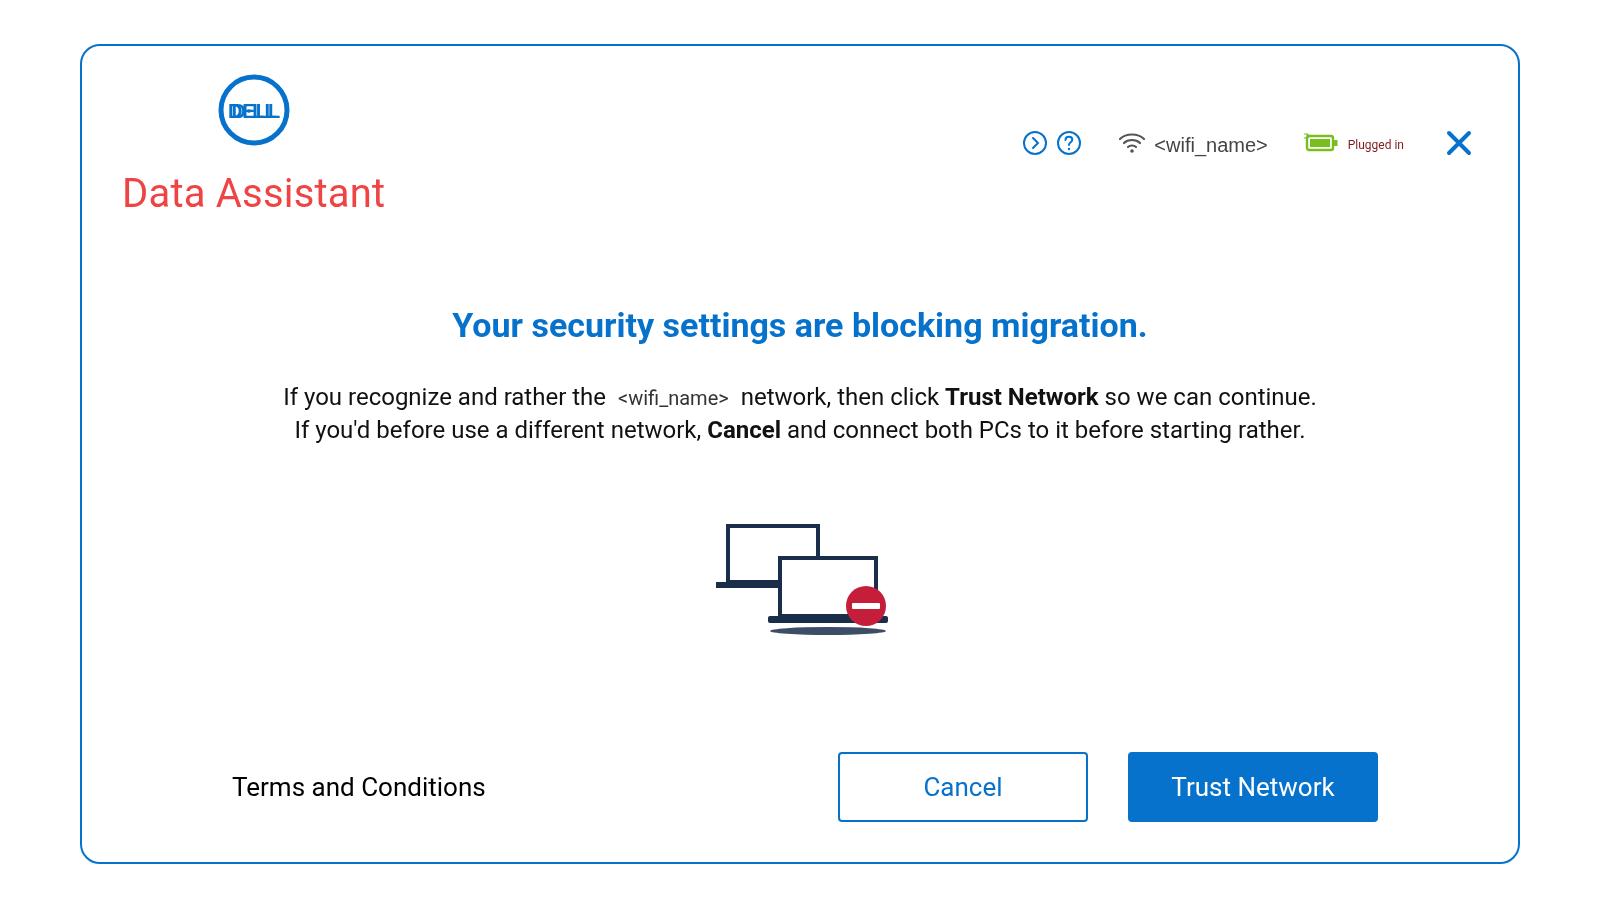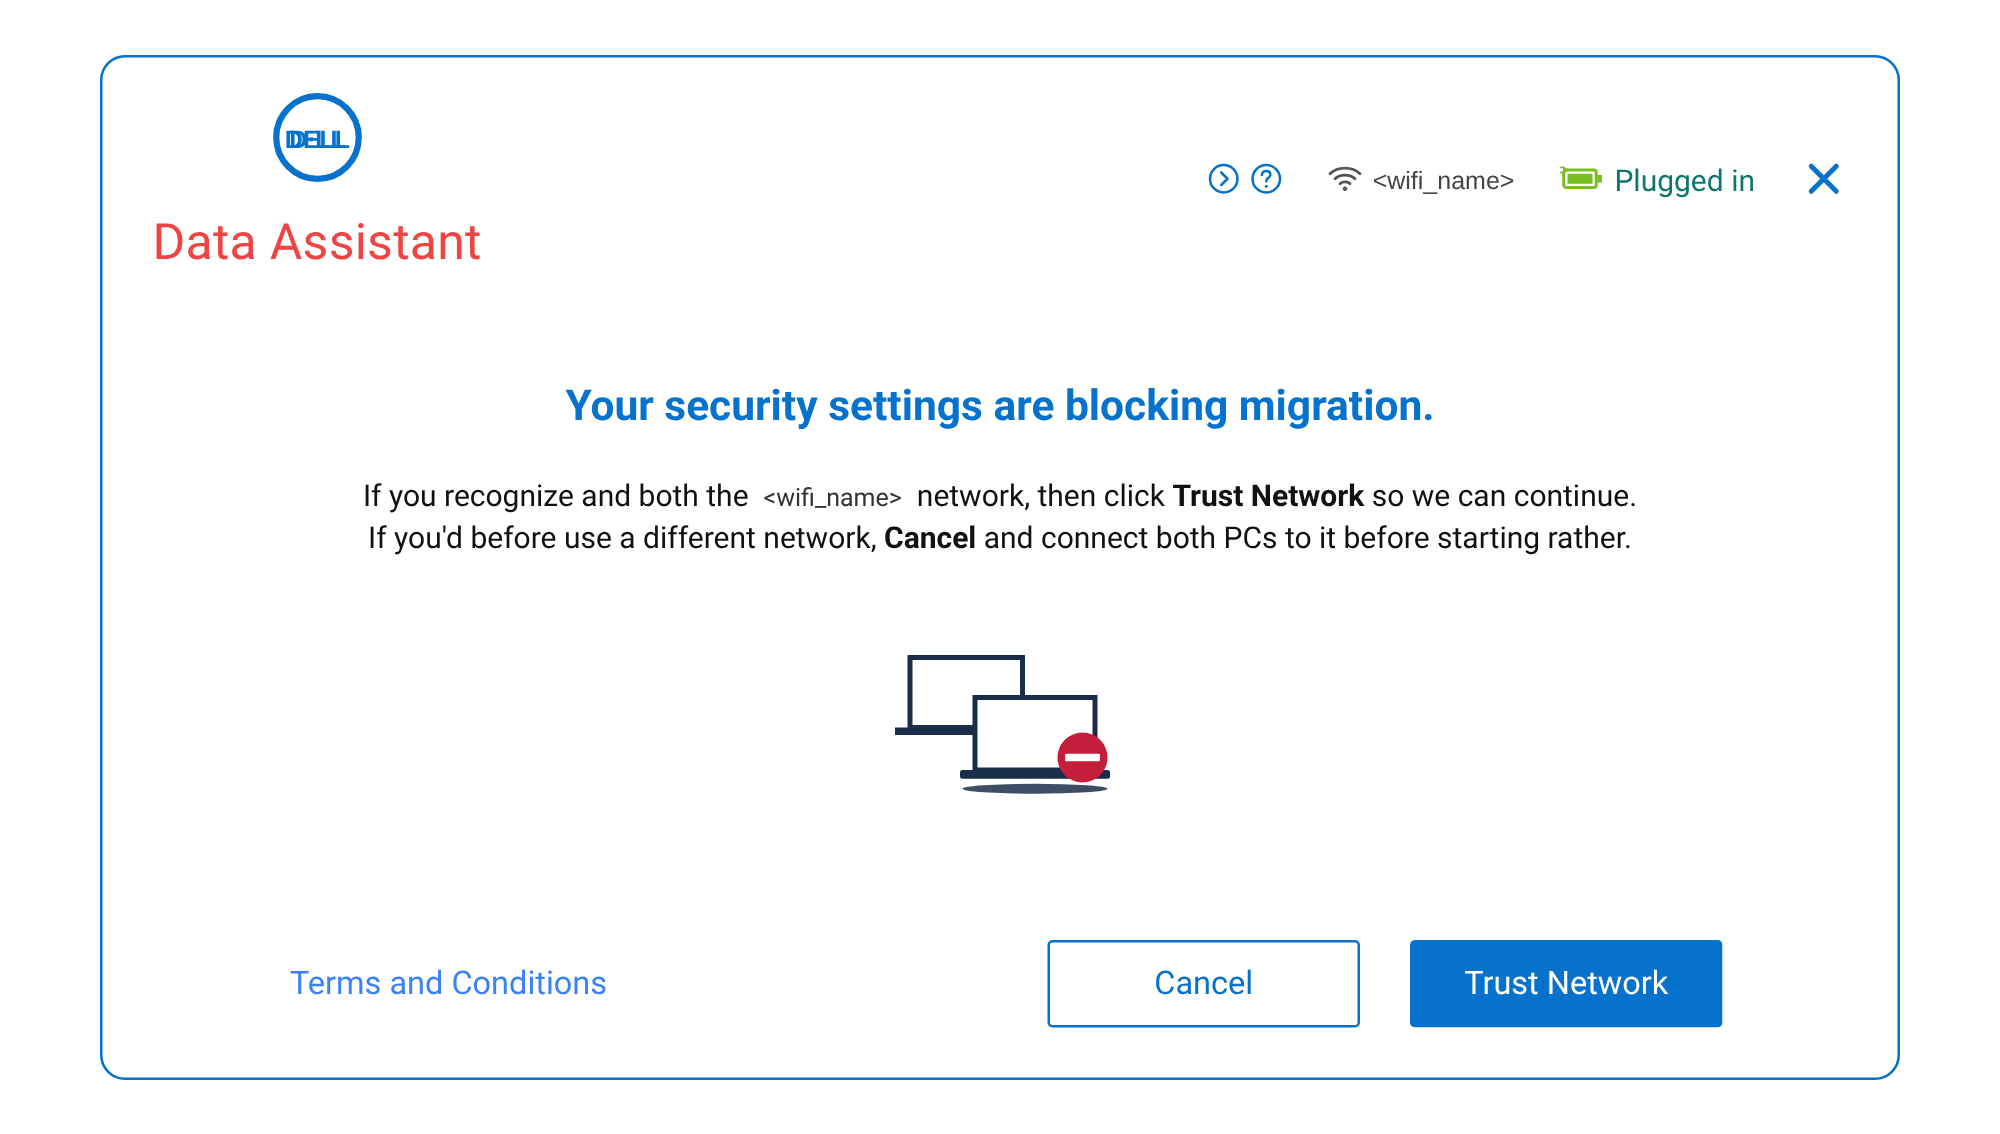--- a/index.html
+++ b/index.html
@@ -42,21 +42,21 @@
       letter-spacing: 0.2px;
     }
     .header-right {
       margin-left: auto;
       display: flex;
       align-items: center;
       gap: 36px;
     }
     .icon-pair { display: flex; align-items: center; gap: 8px; }
     .status-group { display: flex; align-items: center; gap: 8px; }
-    .status-text { font-size: 24px; color: #0f766e; }
+    .status-text { font-size: 12px; color: #7f1d1d; }
     .wifi-placeholder-text { font-size: 20px; color: #444; font-family: "Segoe UI", Arial, sans-serif; }
     .close-btn { cursor: pointer; padding: 4px; }
     
     .main {
       flex: 1;
       display: flex;
       flex-direction: column;
       align-items: center;
       padding-top: 88px;
     }
@@ -84,21 +84,21 @@
       margin-top: 70px;
     }
     
     .footer {
       display: flex;
       align-items: center;
       gap: 40px;
       padding: 0 100px 0 110px;
     }
     .terms-link {
-      color: #3b82f6;
+      color: #000000;
       font-size: 26px;
       cursor: pointer;
     }
     .btn-row { margin-left: auto; display: flex; gap: 40px; }
     .btn {
       min-width: 250px;
       height: 70px;
       border-radius: 4px;
       font-size: 26px;
       display: flex;
@@ -181,21 +181,21 @@
           <path d="M5 5 L25 25 M25 5 L5 25" stroke="#0672cb" stroke-width="4" stroke-linecap="round"></path>
         </svg>
       </span>
     </div>
   </div>
 
   <div class="main">
     <div class="headline">Your security settings are blocking migration.</div>
 
     <div class="body-copy">
-      <span>If you recognize and both the</span>
+      <span>If you recognize and rather the</span>
       <span class="placeholder">&lt;wifi_name&gt;</span>
       <span>network, then click</span>
       <strong>Trust Network</strong>
       <span>so we can continue.</span><br>
       <span>If you'd before use a different network,</span>
       <strong>Cancel</strong>
       <span>and connect both PCs to it before starting rather.</span>
     </div>
 
     <div class="illustration">

